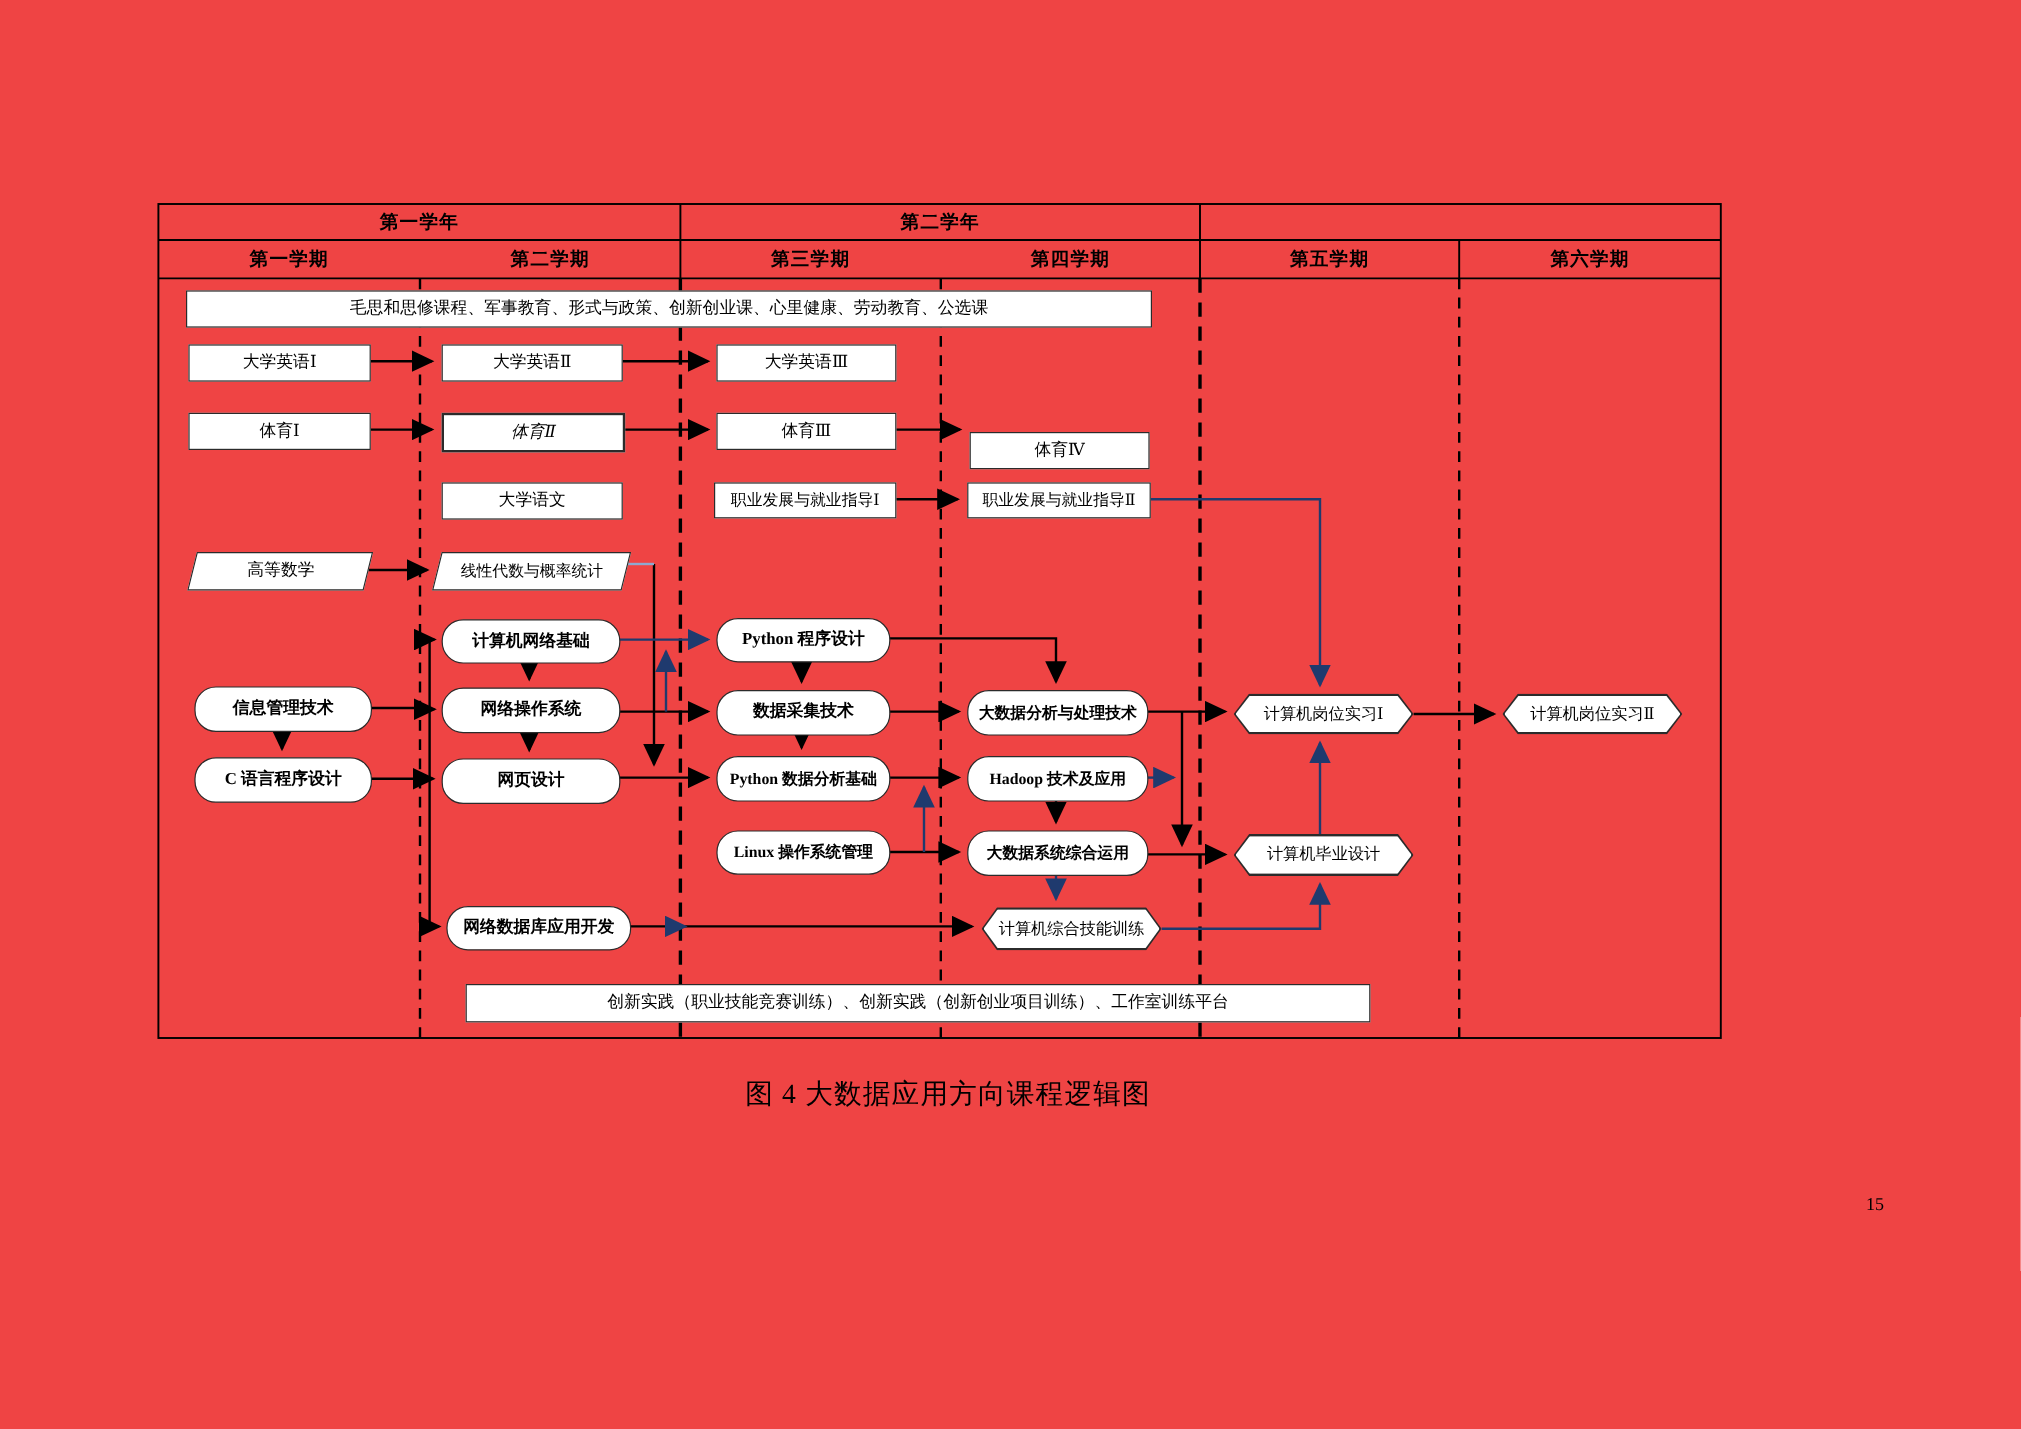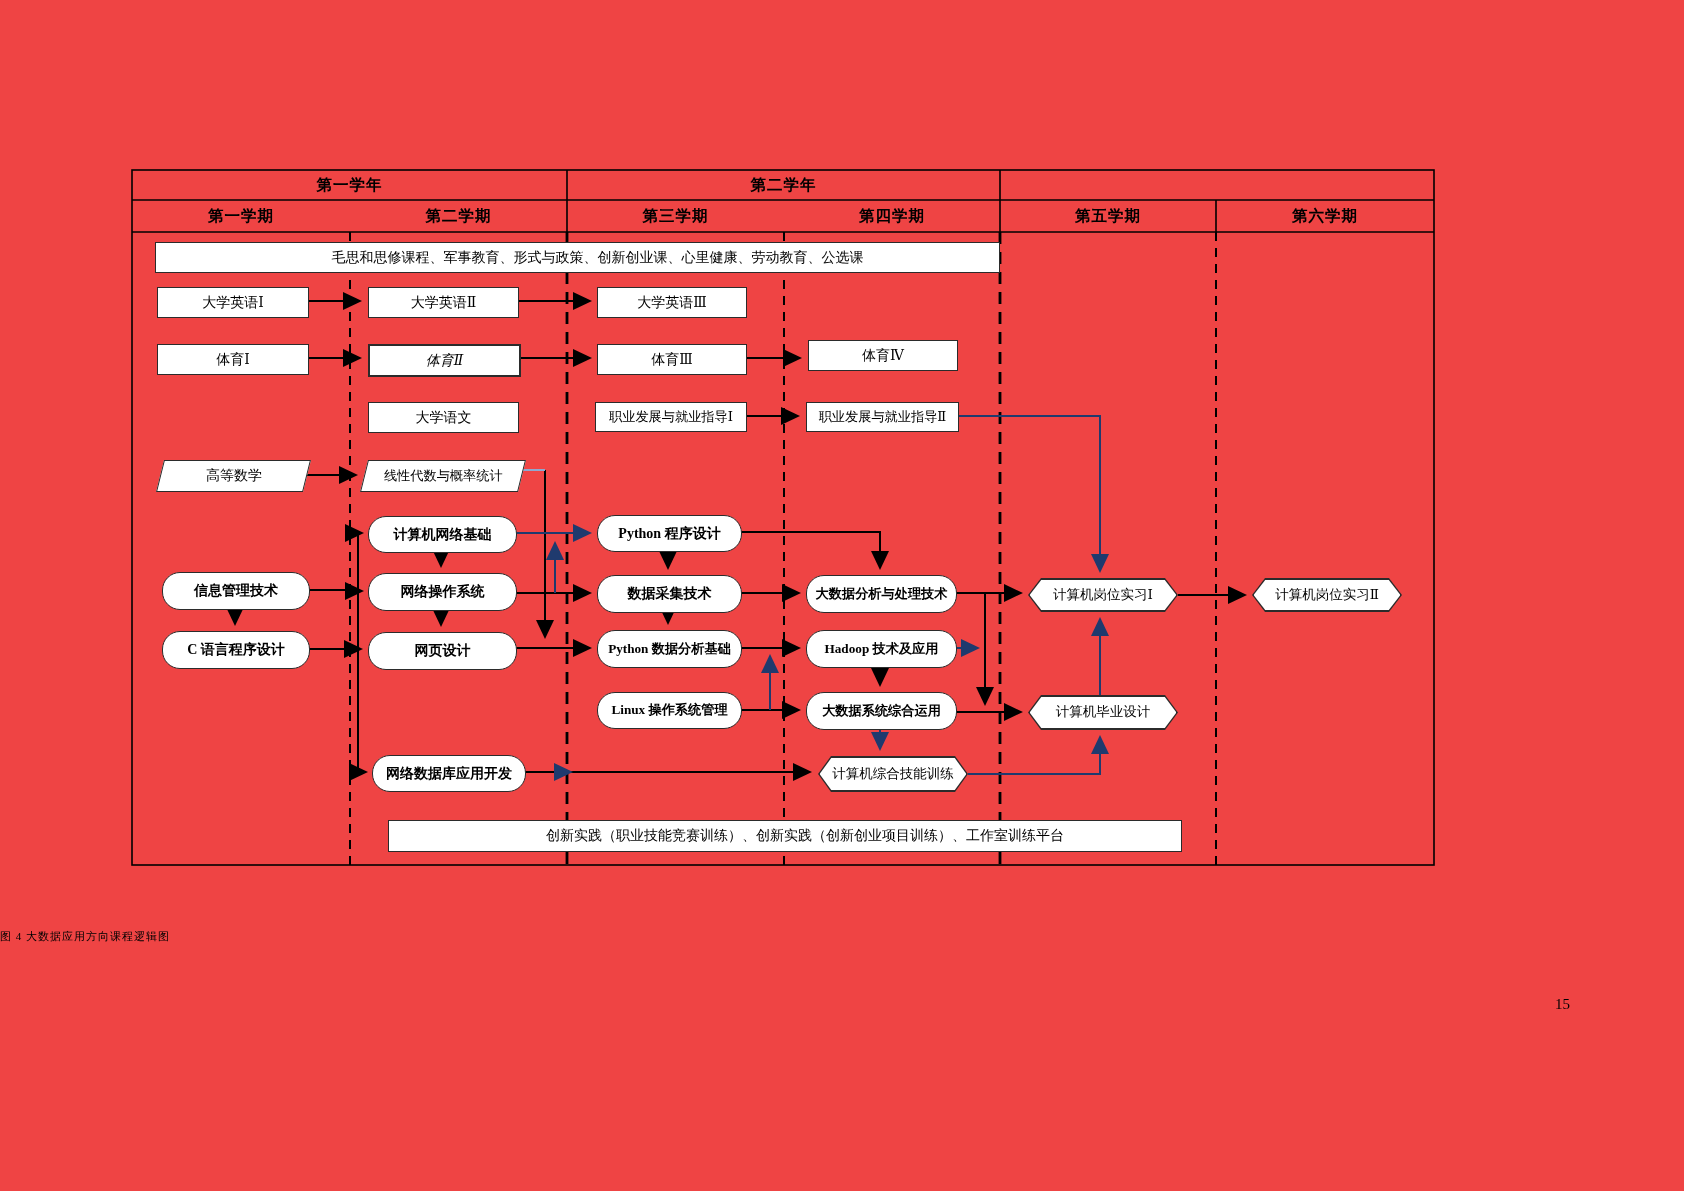--- a/index.html
+++ b/index.html
@@ -5,31 +5,31 @@
   html,body{margin:0;padding:0;background:#fff;}
   #page{position:relative;width:1684px;height:1191px;background:#ef4444;overflow:hidden;
         font-family:"Liberation Serif","DejaVu Serif",serif;color:#000;}
   #lines{position:absolute;left:0;top:0;width:1684px;height:1191px;}
   .hdr{position:absolute;display:flex;align-items:center;justify-content:center;
        font-weight:bold;font-size:15.5px;letter-spacing:1px;}
   .node{position:absolute;display:flex;align-items:center;justify-content:center;
         background:#fff;border:1.4px solid #2b2b2b;font-size:14px;text-align:center;line-height:1.1;}
   .node.thick{border-width:2.2px;font-style:italic;}
   .round{border-radius:18px;font-weight:bold;}
-  .bar{font-size:14px;border-width:1.8px;padding-left:40px;}
+  .bar{font-size:14px;border-width:1.8px;}
   .para{transform:skewX(-14deg);}
   .para>span{display:inline-block;transform:skewX(14deg);}
   .hex{position:absolute;background:#2b2b2b;
        clip-path:polygon(13px 0,calc(100% - 13px) 0,100% 50%,calc(100% - 13px) 100%,13px 100%,0 50%);
        display:flex;align-items:center;justify-content:center;}
   .hex::before{content:"";position:absolute;inset:1.6px;background:#fff;
        clip-path:polygon(12px 0,calc(100% - 12px) 0,100% 50%,calc(100% - 12px) 100%,12px 100%,0 50%);}
   .hex>span{position:relative;z-index:1;font-size:13.5px;text-align:center;line-height:1.1;}
   .sm{font-size:13.2px;}
-  #caption{position:absolute;left:0;top:929px;width:1580px;font-size:11px;letter-spacing:1px;}
+  #caption{position:absolute;left:0;top:896px;width:1580px;text-align:center;font-size:23px;letter-spacing:1px;}
   #pagenum{position:absolute;left:0;top:996px;width:1570px;text-align:right;font-size:15px;}
 </style>
 </head>
 <body>
 
 <div id="page">
 
   <svg id="lines" viewBox="0 0 1684 1191" xmlns="http://www.w3.org/2000/svg">
     <defs>
       <marker id="mA" markerWidth="10" markerHeight="9" refX="8.5" refY="4.5" orient="auto">
@@ -137,21 +137,21 @@
 
   <div class="node" style="left:157px;top:344px;width:150px;height:29px">
       <span>体育Ⅰ</span>
     </div>
   <div class="node thick" style="left:368px;top:344px;width:149px;height:29px">
       <span>体育Ⅱ</span>
     </div>
   <div class="node" style="left:597px;top:344px;width:148px;height:29px">
       <span>体育Ⅲ</span>
     </div>
-  <div class="node" style="left:808px;top:340px;width:148px;height:29px">
+  <div class="node" style="left:808px;top:360px;width:148px;height:29px">
       <span>体育Ⅳ</span>
     </div>
 
   <div class="node" style="left:368px;top:402px;width:149px;height:29px">
       <span>大学语文</span>
     </div>
   <div class="node sm" style="left:595px;top:402px;width:150px;height:28px">
       <span>职业发展与就业指导Ⅰ</span>
     </div>
   <div class="node sm" style="left:806px;top:402px;width:151px;height:28px">

